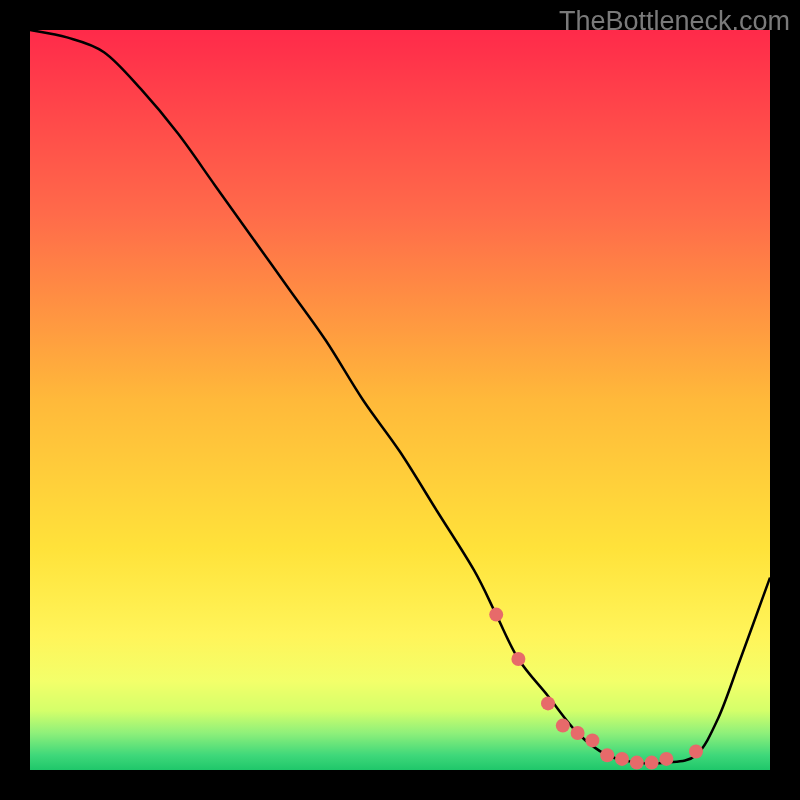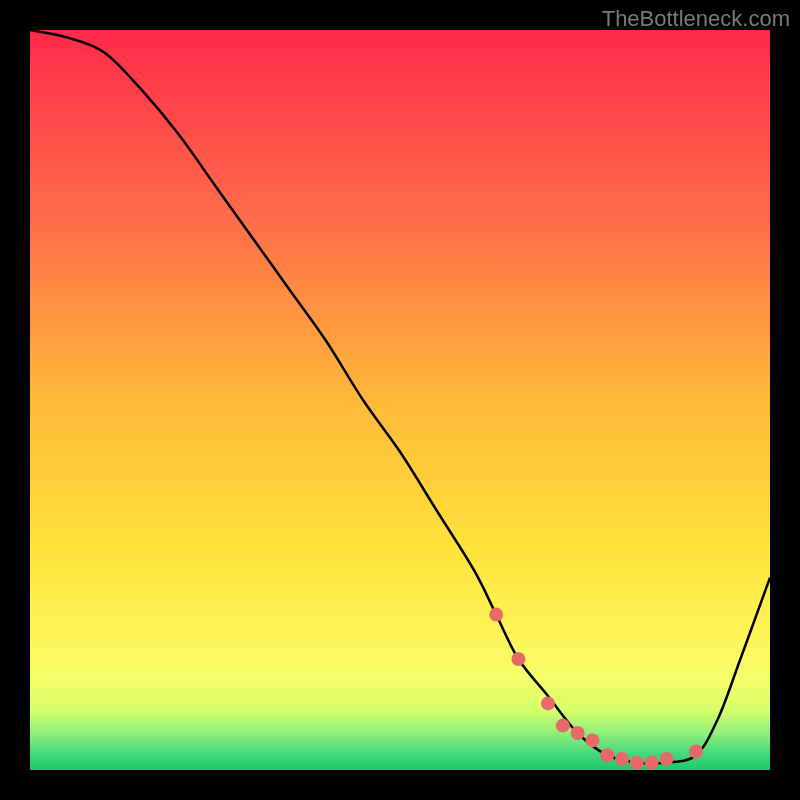--- a/index.html
+++ b/index.html
@@ -15,21 +15,21 @@
     position: relative;
     width: 800px;
     height: 800px;
     background: #000;
   }
   .watermark {
     position: absolute;
     top: 6px;
     right: 10px;
     color: #7a7a7a;
-    font-size: 22px;
+    font-size: 27px;
     font-weight: 500;
     z-index: 10;
   }
   .plot-area {
     position: absolute;
     left: 30px;
     top: 30px;
     width: 740px;
     height: 740px;
     overflow: hidden;

